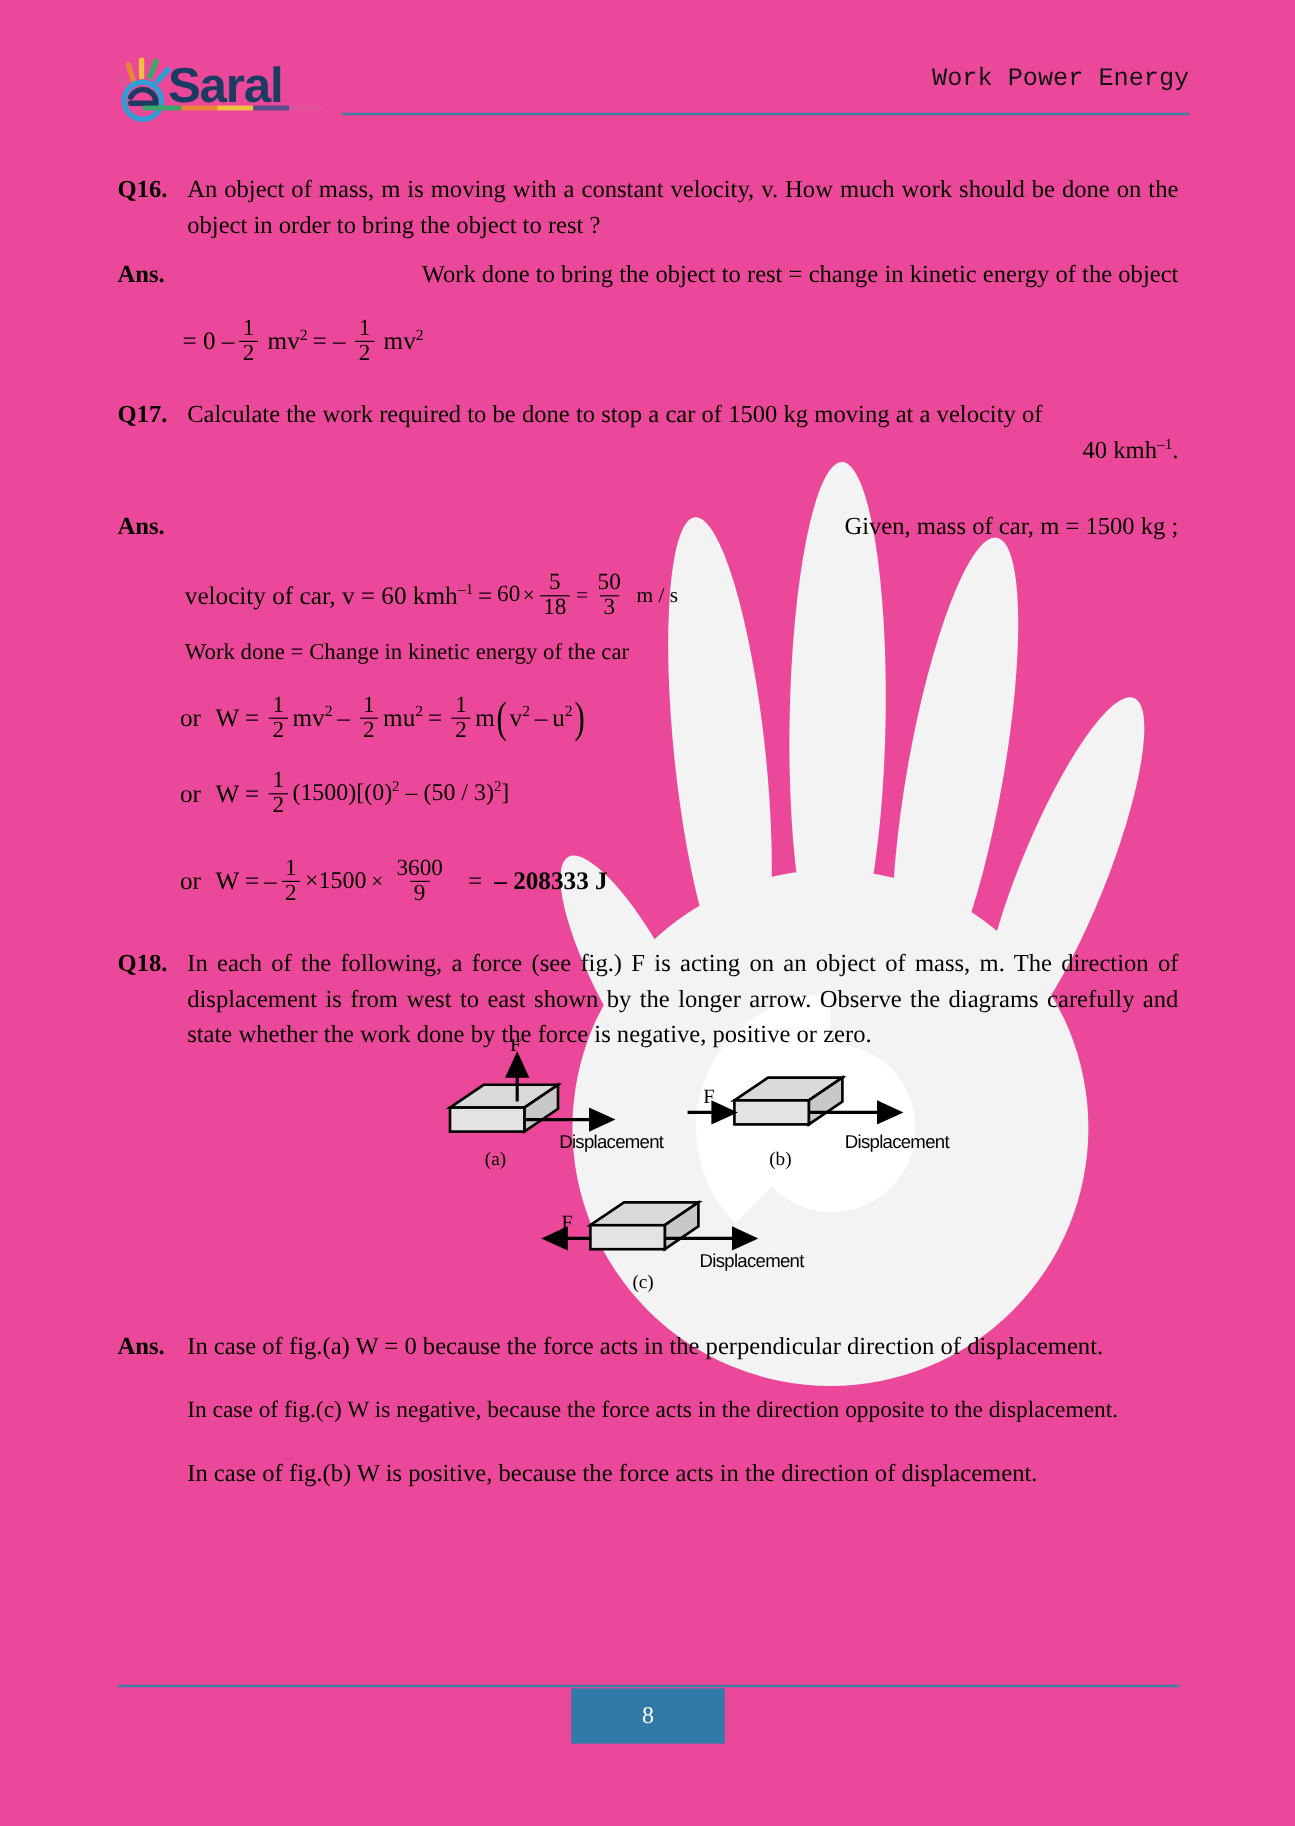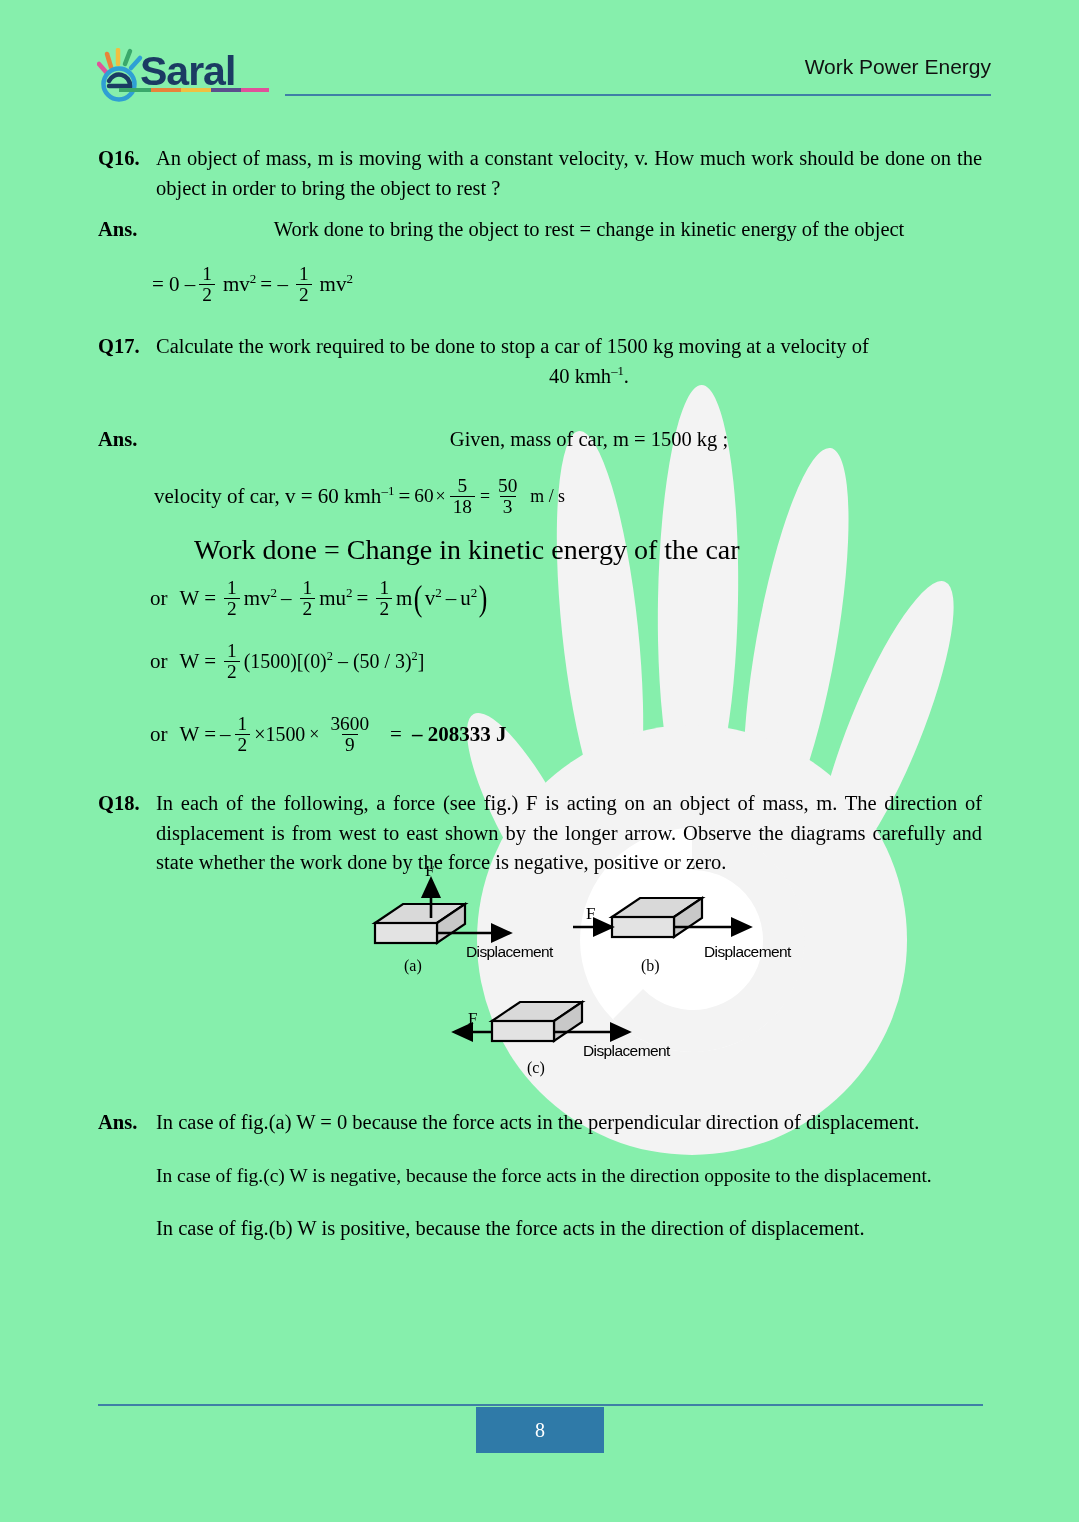--- a/index.html
+++ b/index.html
@@ -8,21 +8,21 @@
     background: #ffffff;
   }
   body {
     font-family: "Liberation Serif", "DejaVu Serif", serif;
     color: #000;
   }
   #page {
     position: relative;
     width: 1079px;
     height: 1522px;
-    background: #86efac;
+    background: #ec4899;
     overflow: hidden;
   }
 
   
   .watermark {
     position: absolute;
     left: 430px;
     top: 300px;
     width: 560px;
     height: 900px;
@@ -69,21 +69,21 @@
     display: flex;
   }
   .logo-bar span { height:100%; }
 
   .header-title {
     position: absolute;
     right: 88px;
     top: 55px;
     font-size: 21px;
     color: #111;
-    font-family: Liberation Sans, sans-serif;
+    font-family: Liberation Mono, monospace;
   }
   .header-rule {
     position: absolute;
     left: 285px;
     top: 94px;
     width: 706px;
     height: 0;
     border-top: 2px solid #3f7fa6;
   }
 
@@ -105,26 +105,25 @@
     width: 58px;
     flex: 0 0 58px;
     line-height: 1.45;
   }
   .body-text {
     font-size: 20.5px;
     line-height: 1.45;
     text-align: justify;
     text-justify: inter-word;
   }
-  .body-text.nojust { text-align: center; margin-left: 40px; }
+  .body-text.nojust { text-align: right; margin-left: 40px; }
   .indent-text {
     position: absolute;
-    font-size: 28px;
+    font-size: 19px;
     line-height: 1.45;
-    margin-left: 40px;
   }
 
   sup { font-size: 0.62em; vertical-align: super; line-height: 0; }
 
   
   .mathline {
     position: absolute;
     font-family: "Liberation Serif", serif;
     font-size: 21px;
     display: flex;

